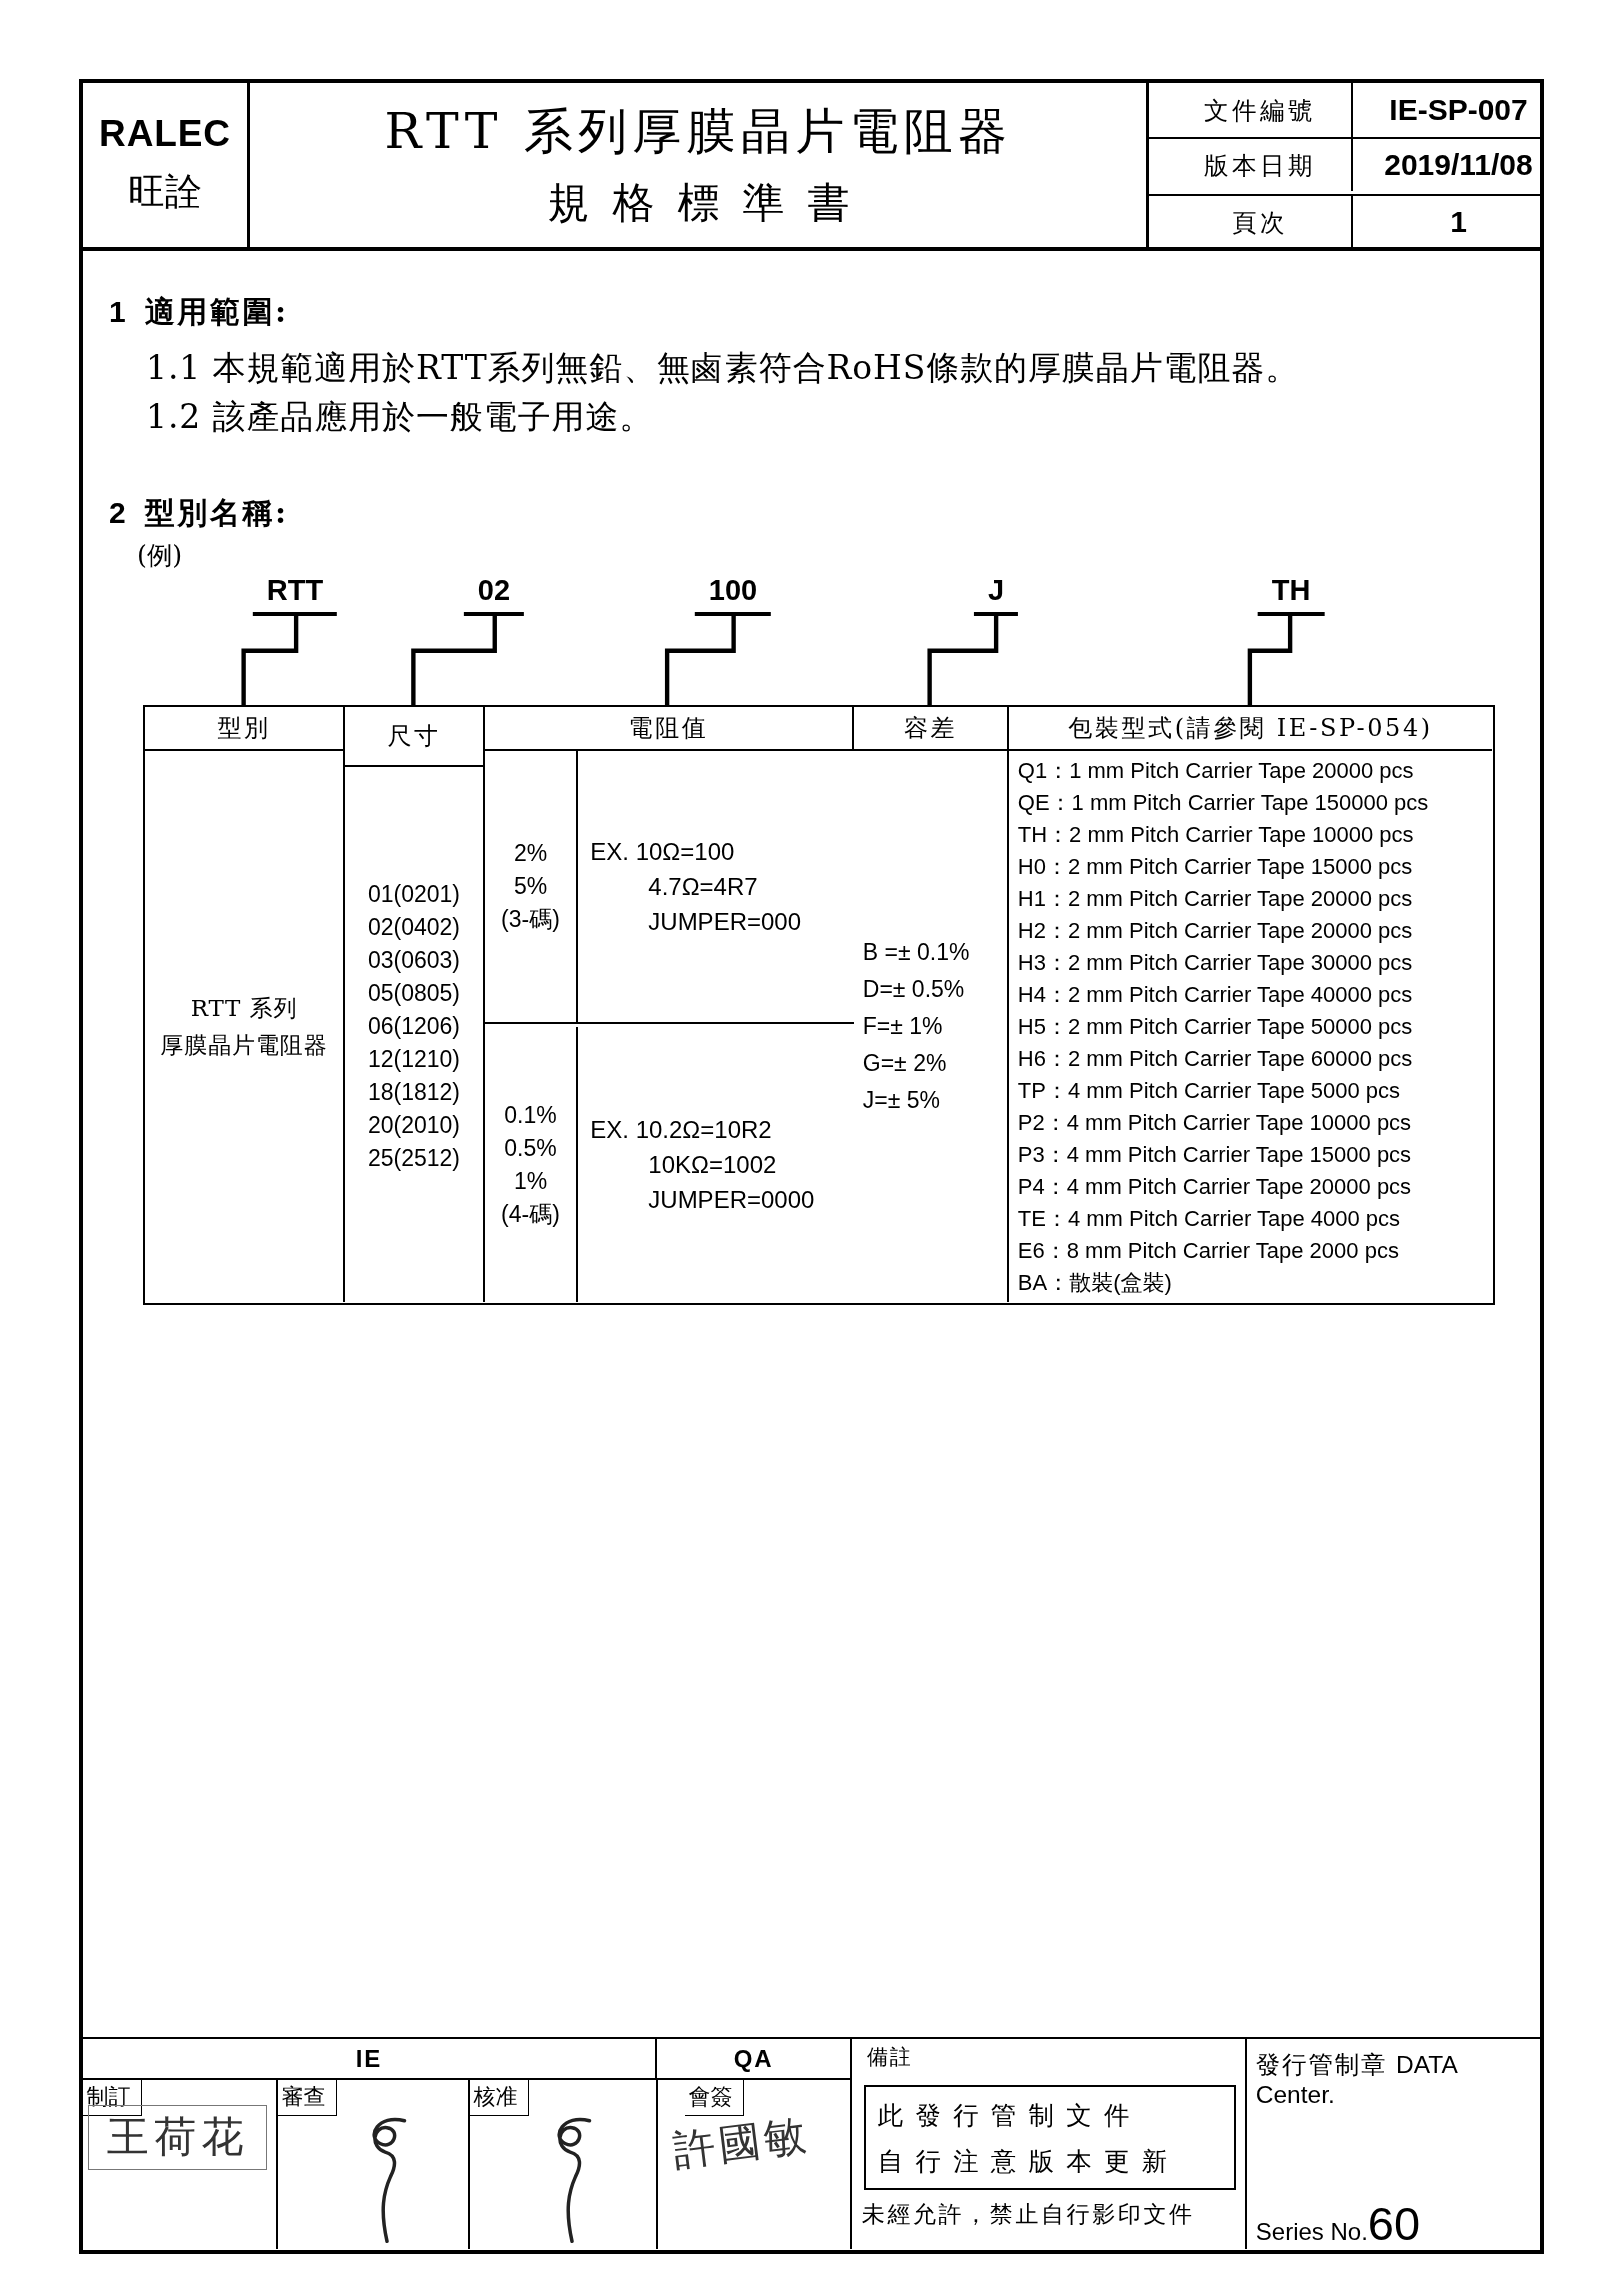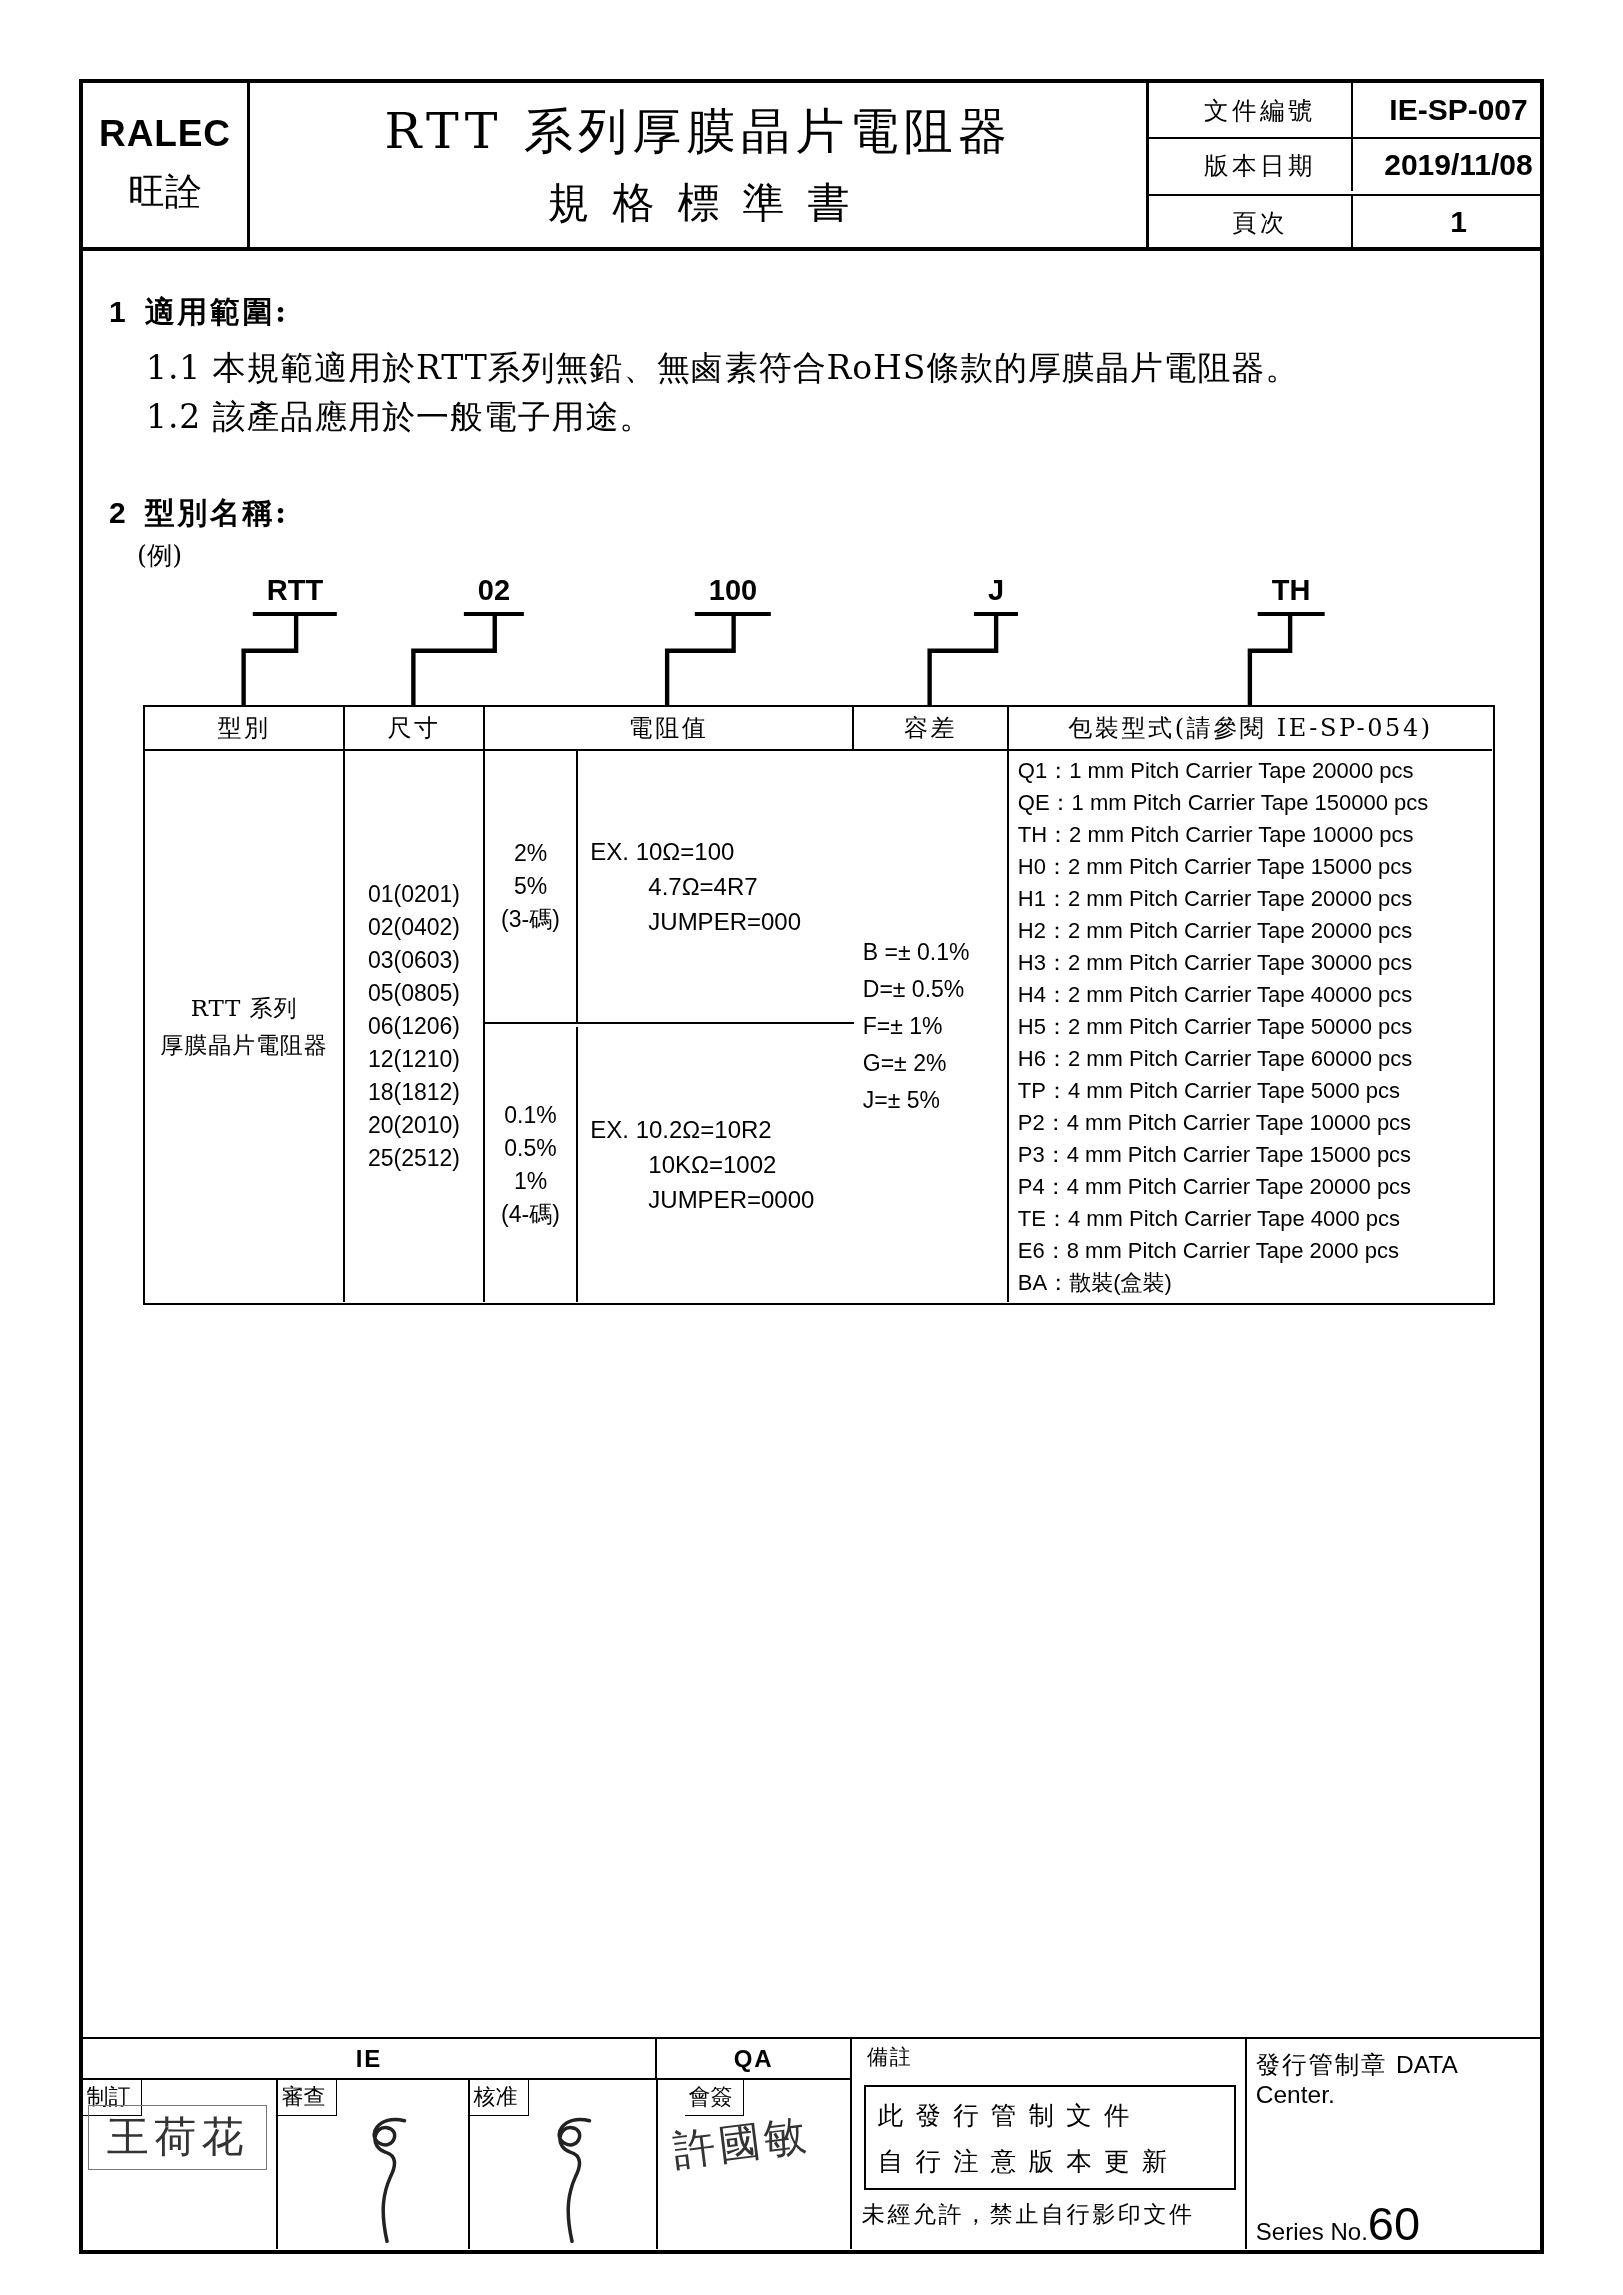--- a/index.html
+++ b/index.html
@@ -134,21 +134,21 @@
       <polyline points="242,0 242,42 182,42 182,104"></polyline>
       <polyline points="469,0 469,42 376,42 376,104"></polyline>
       <polyline points="742,0 742,42 666,42 666,104"></polyline>
       <polyline points="1042,0 1042,42 966,42 966,104"></polyline>
       <polyline points="1378,0 1378,42 1332,42 1332,104"></polyline>
     </svg>
 
     <div class="tbl">
 
       <div class="tc th hand bR bB" style="left:0; top:0; width:200px; height:44px;">型別</div>
-      <div class="tc th hand bR bB" style="left:200px; top:0; width:140px; height:44px;">尺寸</div>
+      <div class="tc th hand bR bB" style="left:200px; top:0; width:140px; height:60px;">尺寸</div>
       <div class="tc th hand bR bB" style="left:340px; top:0; width:369px; height:44px;">電阻值</div>
       <div class="tc th hand bR bB" style="left:709px; top:0; width:155px; height:44px;">容差</div>
       <div class="tc th hand bB" style="left:864px; top:0; width:483px; height:44px;">包裝型式(請參閱 IE-SP-054)</div>
 
       <div class="tc cen type-cell hand bR" style="left:0; top:44px; width:200px; height:551px;">
         <div>RTT 系列</div>
         <div>厚膜晶片電阻器</div>
       </div>
 
       <div class="tc cen size-cell bR" style="left:200px; top:44px; width:140px; height:551px;">

